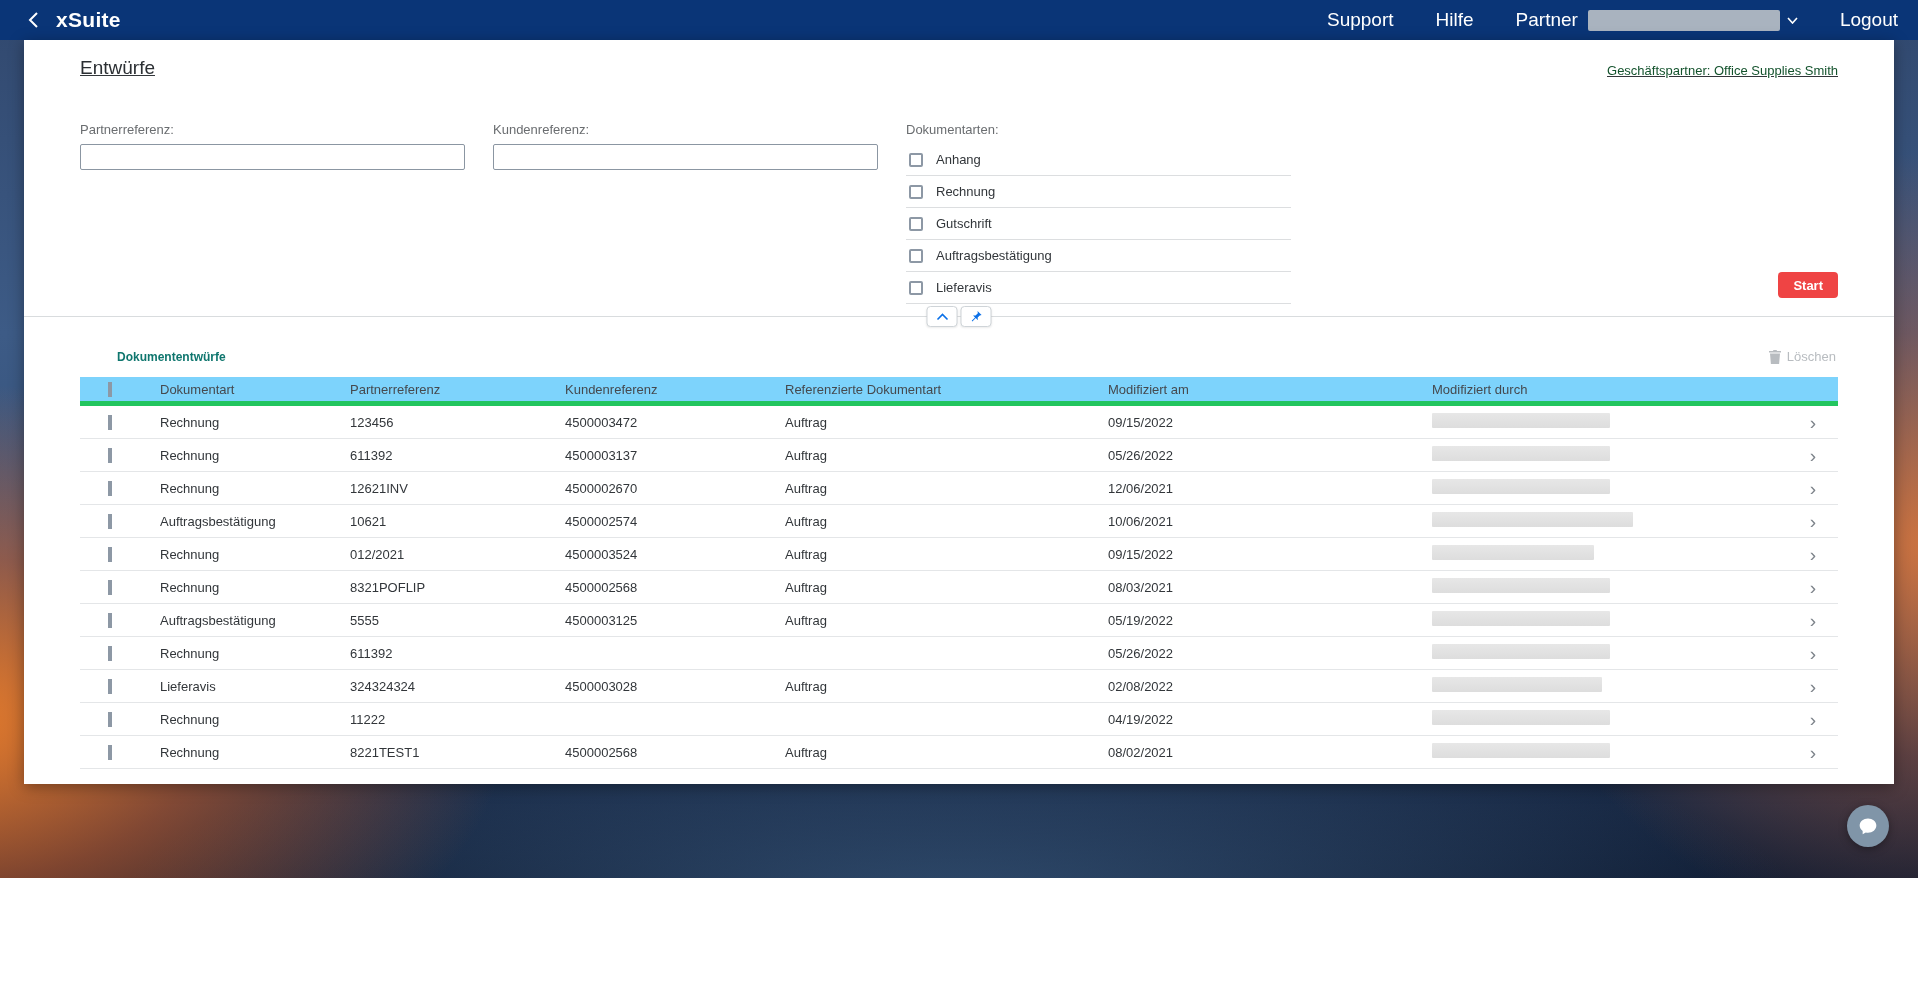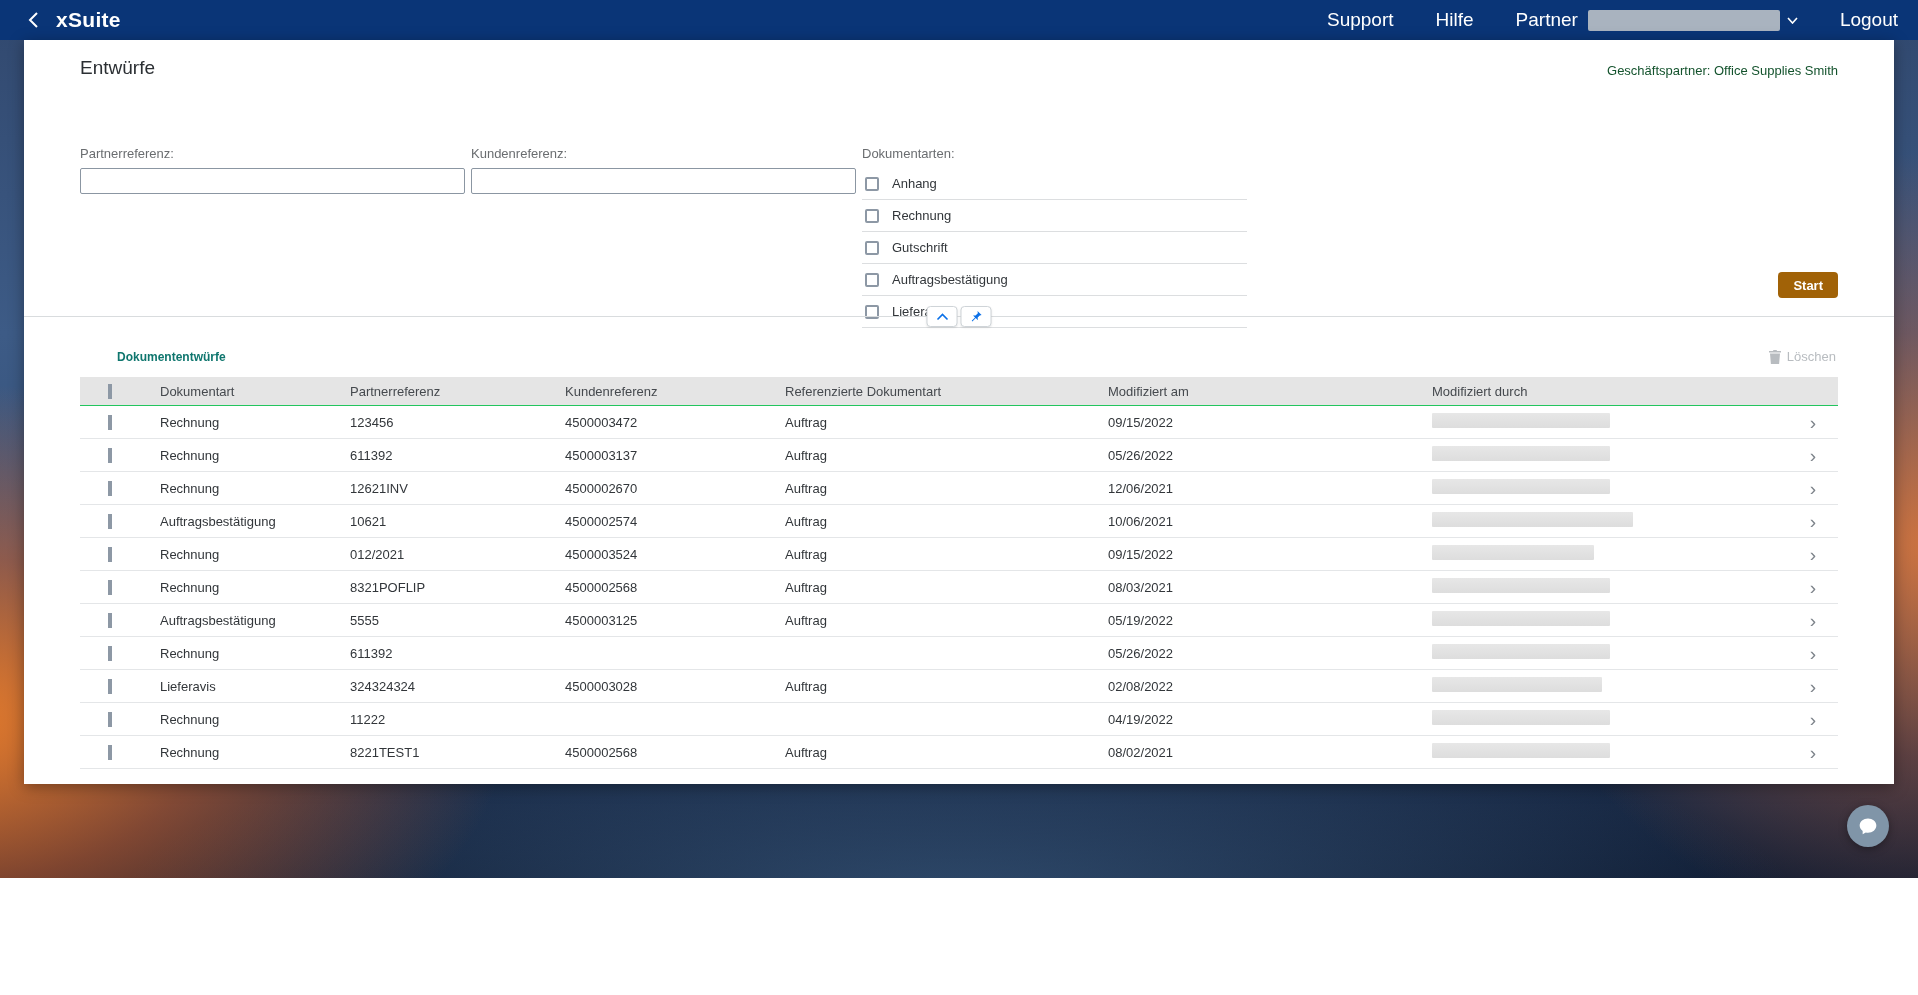--- a/index.html
+++ b/index.html
@@ -21,52 +21,52 @@
   .logo { font-size:21px; font-weight:700; letter-spacing:.3px; margin-left:10px; }
   .topnav { margin-left:auto; display:flex; align-items:flex-start; gap:42px; font-size:19px; }
   .topnav a { color:#fff; text-decoration:none; cursor:pointer; }
   .partner-group { display:flex; align-items:center; gap:10px; }
   .partner-select { display:flex; align-items:center; cursor:pointer; }
   .partner-redacted { width:192px; height:21px; background:#a9b3bf; border-radius:2px; }
   .select-chev { margin-left:7px; display:flex; }
 
   
   .card { position:absolute; top:40px; left:24px; right:24px; height:744px; background:#fff;
-    box-shadow:0 3px 14px rgba(0,0,0,.35); }
+    box-shadow:0 3px 14px rgba(0,0,0,.35);text-decoration:underline; }
 
   .page-head { display:flex; justify-content:space-between; align-items:flex-start; padding:17px 56px 0; }
   .page-title { font-size:19px; font-weight:400; color:#2b2f33; }
   .bp-text { font-size:13px; color:#14532d; margin-top:6px; }
 
   
-  .filters { position:absolute; top:82px; left:56px; display:flex; gap:6px;margin-top:24px; }
+  .filters { position:absolute; top:82px; left:56px; display:flex; gap:28px; }
   .fcol { width:385px; }
   .flabel { display:block; font-size:13px; color:#6a6d70; margin-bottom:7px; }
   .text-input { width:385px; height:26px; border:1px solid #8b96a2; border-radius:2px;
     padding:0 8px; font:inherit; background:#fff; }
   .cb-row { height:32px; display:flex; align-items:center; gap:13px; border-bottom:1px solid #dcdee0; padding-left:3px; cursor:pointer; }
   .checkbox { width:14px; height:14px; border:2px solid #8d98a5; border-radius:2px; background:#fff; flex:0 0 auto; }
   .cb-label { font-size:13px; color:#32363a; }
 
-  .start-btn { position:absolute; top:232px; right:56px; background:#a16207; color:#fff; border:none;
+  .start-btn { position:absolute; top:232px; right:56px; background:#ef4444; color:#fff; border:none;
     border-radius:4px; font-family:inherit; font-size:13px; font-weight:700; padding:5px 15px; height:26px; cursor:pointer; }
 
   .filter-divider { position:absolute; top:276px; left:0; right:0; border-top:1px solid #d9dcde; }
   .filter-toggles { position:absolute; top:266px; left:50%; transform:translateX(-50%); display:flex; gap:3px; }
   .toggle-btn { width:31px; height:21px; background:#fff; border:1px solid #cfd4d8; border-radius:4px;
     display:flex; align-items:center; justify-content:center; cursor:pointer; box-shadow:0 1px 2px rgba(0,0,0,.08); }
 
   
   .table-section { position:absolute; top:301px; left:56px; right:56px; }
   .table-head-row { display:flex; justify-content:space-between; align-items:center; padding:8px 2px 13px 9px; }
   .table-title { font-size:12px; font-weight:700; color:#0f766e;padding-left:28px; }
   .delete-btn { display:flex; align-items:center; gap:6px; color:#b8bcc0; font-size:13px; cursor:default; background:none; border:none; font-family:inherit; }
 
   .grid-cols { display:grid; grid-template-columns:80px 190px 215px 220px 323px 324px 1fr 40px; align-items:center; }
-  .thead { height:29px; background:#e5e5e5; border-bottom:1px solid #22c55e; font-size:13px; color:#45494e; }
+  .thead { height:29px; background:#7dd3fc; border-bottom:5px solid #22c55e; font-size:13px; color:#45494e; }
   .c-check { padding-left:28px; }
   .trow { height:33px; border-bottom:1px solid #e4e6e8; font-size:13px; color:#32363a; cursor:pointer; background:#fff; }
   .cell { overflow:hidden; white-space:nowrap; text-overflow:ellipsis; padding-right:10px; }
   .redacted { display:inline-block; width:178px; height:15px; border-radius:1px;
     background:linear-gradient(#e7e7e7,#dddddd); }
   .tbody .trow:nth-child(4) .redacted { width:201px; }
   .tbody .trow:nth-child(5) .redacted { width:162px; }
   .tbody .trow:nth-child(9) .redacted { width:170px; }
   .chev { color:#7d838a; font-size:19px; line-height:1; display:block; text-align:center; }
 

